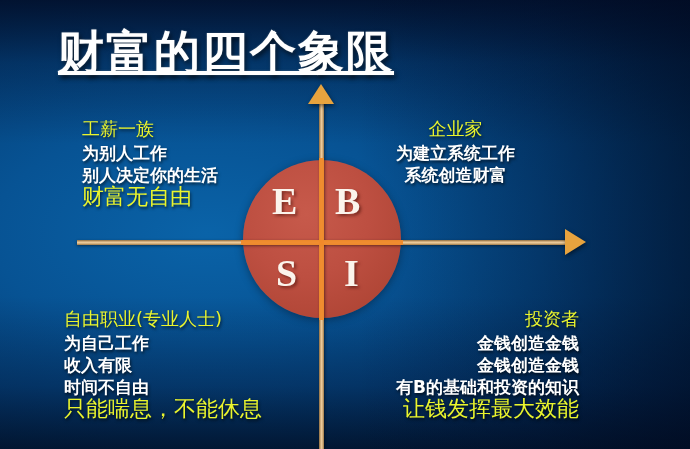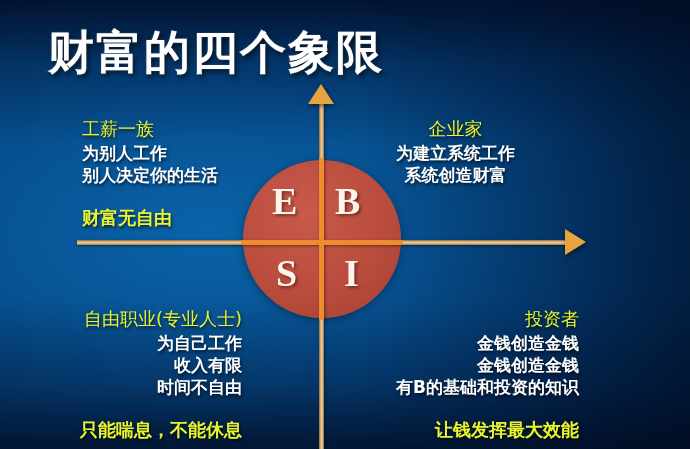--- a/index.html
+++ b/index.html
@@ -17,24 +17,24 @@
     background:linear-gradient(to bottom, rgba(2,10,35,.80) 0%, rgba(2,14,44,.30) 14%, rgba(0,0,0,0) 32%, rgba(0,0,0,0) 66%, rgba(2,14,44,.34) 86%, rgba(1,8,26,.72) 100%);
     pointer-events:none;
   }
   #stage:after{
     content:"";position:absolute;inset:0;
     background:linear-gradient(to right, rgba(0,0,0,0) 0%, rgba(0,0,0,0) 52%, rgba(1,14,42,.28) 78%, rgba(1,10,32,.55) 100%);
     pointer-events:none;
   }
 
   .title{
-    position:absolute;left:48px;top:22px;
+    position:absolute;left:58px;top:22px;
     font-size:46px;font-weight:bold;color:#ffffff;letter-spacing:2px;
     text-shadow:2px 3px 5px rgba(0,0,0,.62), 0 0 2px rgba(255,255,255,.25);
-    white-space:nowrap;z-index:6;
+    white-space:nowrap;z-index:6;text-decoration:underline;
   }
 
   
   .axis-v{
     position:absolute;left:319px;top:96px;width:5px;height:353px;
     background:linear-gradient(to right,#8b6a3e 0%,#d9b584 35%,#f0cf9f 55%,#9c7746 100%);
     box-shadow:1px 0 3px rgba(0,0,0,.45);z-index:3;
   }
   .axis-h{
     position:absolute;left:77px;top:240px;width:500px;height:5px;
@@ -86,27 +86,26 @@
   .q-head{
     font-size:18px;font-weight:normal;color:#eaf52d;
     text-shadow:1px 2px 3px rgba(0,0,0,.65);
     margin-bottom:2px;
   }
   .q-line{
     font-size:17px;font-weight:bold;color:#ffffff;
     text-shadow:1px 2px 3px rgba(0,0,0,.65);
   }
   .q-emph{
-    font-size:18px;font-weight:bold;color:#eaf52d;
+    font-size:22px;font-weight:normal;color:#eaf52d;
     text-shadow:1px 2px 3px rgba(0,0,0,.65);
-    margin-top:21px;
   }
   #q-tl{left:82px;top:118px;text-align:left;}
   #q-tr{left:396px;top:118px;text-align:center;}
-  #q-bl{left:80px;top:308px;text-align:right;}
+  #q-bl{left:64px;top:308px;text-align:left;}
   #q-br{left:396px;top:308px;text-align:right;}
 </style>
 </head>
 <body>
 
 <div id="stage">
 
   <div class="title">财富的四个象限</div>
 
   <div class="axis-v"></div>

